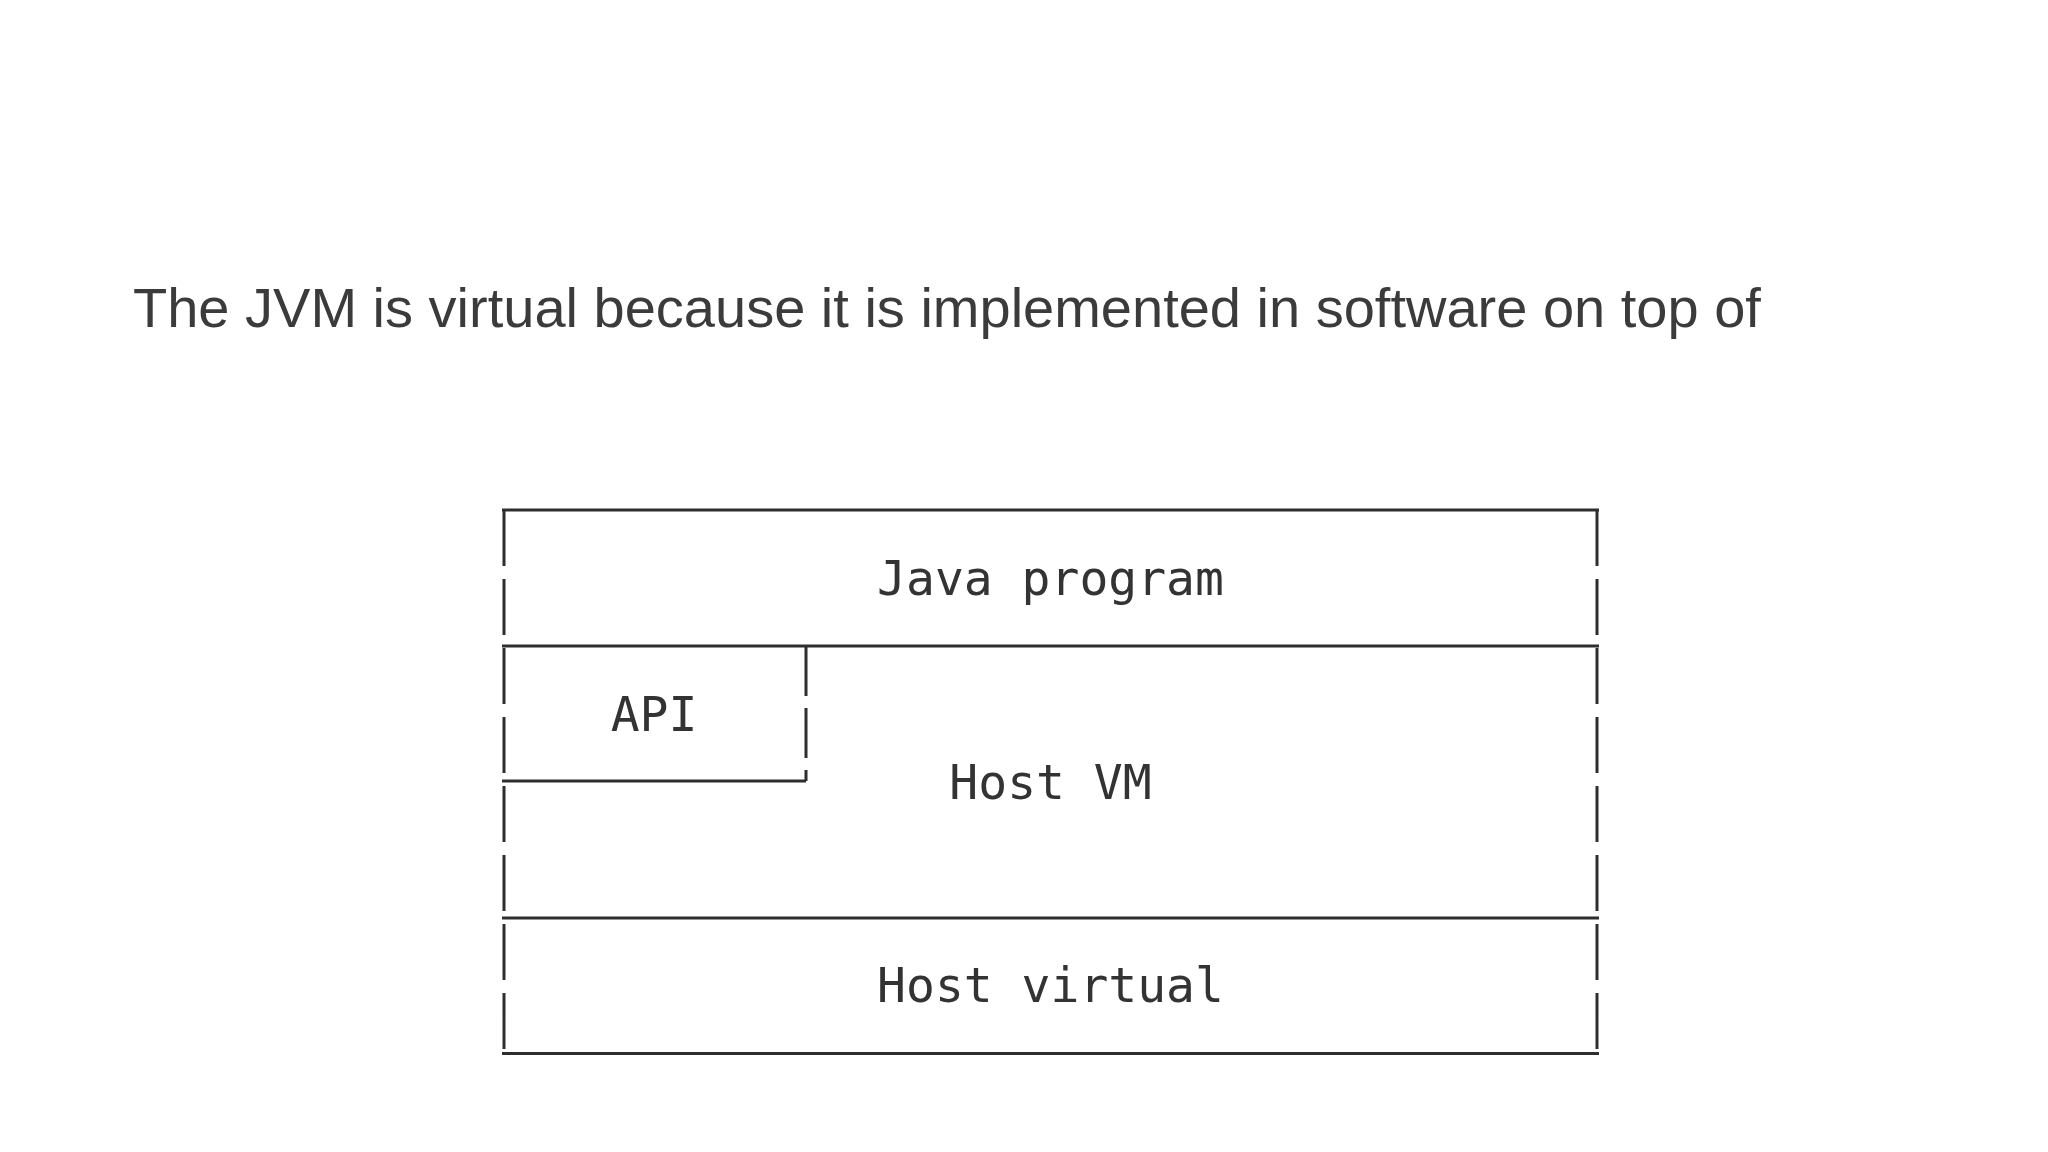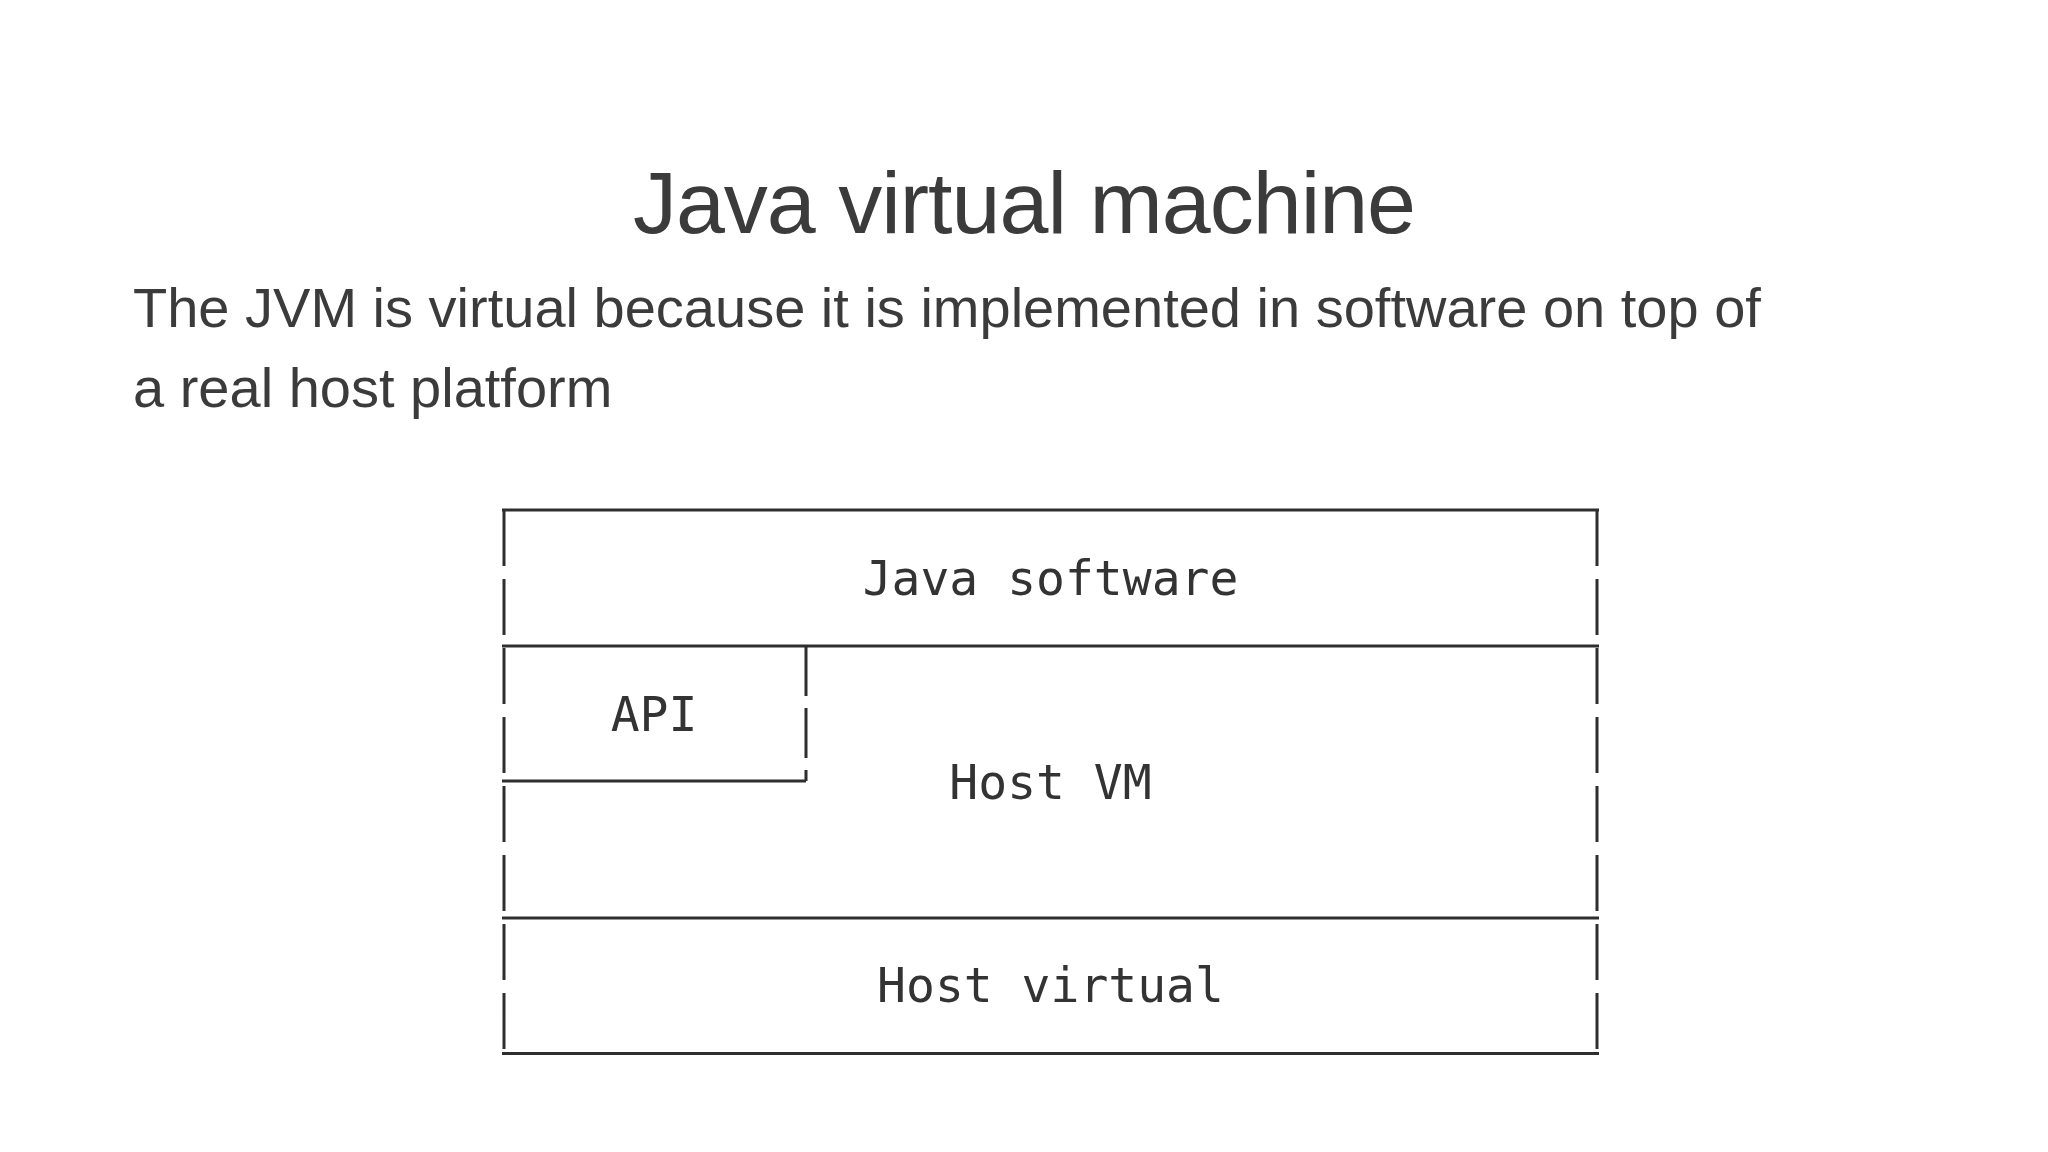--- a/index.html
+++ b/index.html
@@ -66,44 +66,42 @@
   .lbl-java-program { left: 502px; width: 1097px; top: 554px; }
   .lbl-api          { left: 502px; width: 304px;  top: 690px; }
   .lbl-java-vm      { left: 502px; width: 1097px; top: 758px; }
   .lbl-host         { left: 502px; width: 1097px; top: 961px; }
 </style>
 </head>
 <body>
 
 <div class="canvas">
 
-  <h1 class="slide-title">Java virtual machine</h1>
 
   <div class="body-text">
     <div>The JVM is virtual because it is implemented in software on top of</div>
-    <div>a real host platform</div>
   </div>
 
   <div class="diagram">
     <svg viewBox="0 0 1097 548">
 
       <line x1="0" y1="2" x2="1097" y2="2" stroke-width="3" stroke="#2e2e2e"></line>
       <line x1="0" y1="138" x2="1097" y2="138" stroke-width="3" stroke="#2e2e2e"></line>
       <line x1="0" y1="273" x2="304" y2="273" stroke-width="3" stroke="#2e2e2e"></line>
       <line x1="0" y1="410" x2="1097" y2="410" stroke-width="3" stroke="#2e2e2e"></line>
       <line x1="0" y1="545.5" x2="1097" y2="545.5" stroke-width="3" stroke="#2e2e2e"></line>
 
       <line x1="2" y1="2" x2="2" y2="546" stroke-width="3" stroke-dasharray="56 13" stroke="#2e2e2e"></line>
       <line x1="1095" y1="2" x2="1095" y2="546" stroke-width="3" stroke-dasharray="56 13" stroke="#2e2e2e"></line>
       <line x1="304" y1="138" x2="304" y2="273" stroke-width="3" stroke-dasharray="50 12" stroke="#2e2e2e"></line>
     </svg>
 
   </div>
 
-  <div class="mono-label lbl-java-program">Java software</div>
+  <div class="mono-label lbl-java-program">Java program</div>
 
   <div class="mono-label lbl-api">API</div>
 
   <div class="mono-label lbl-java-vm">Host VM</div>
 
   <div class="mono-label lbl-host">Host virtual</div>
 
 </div>
 
 </body></html>

